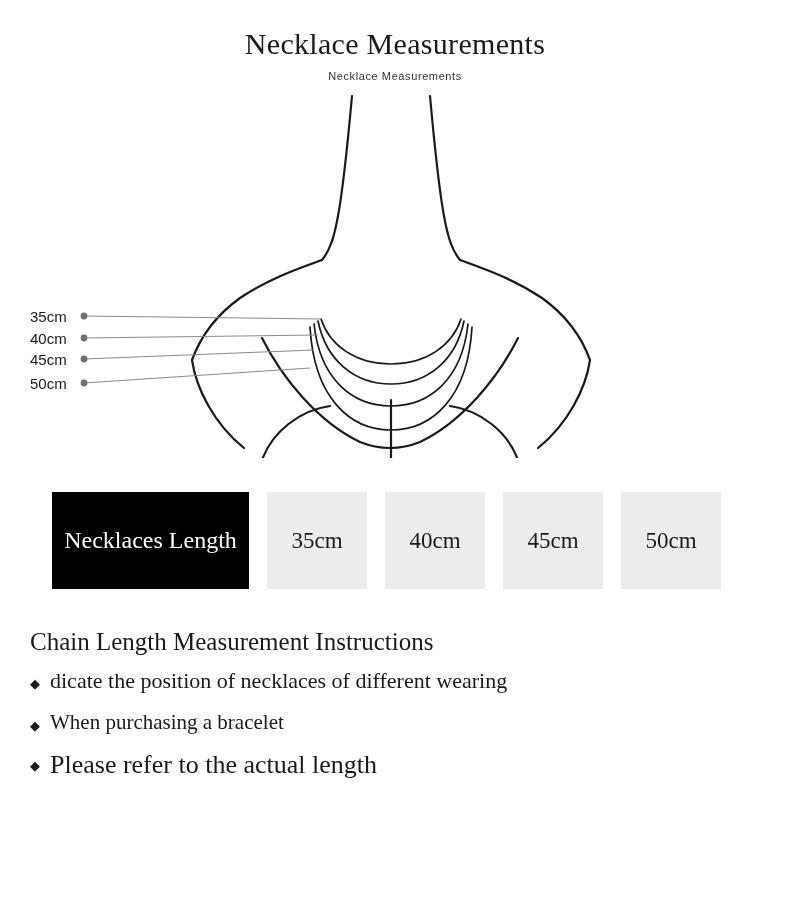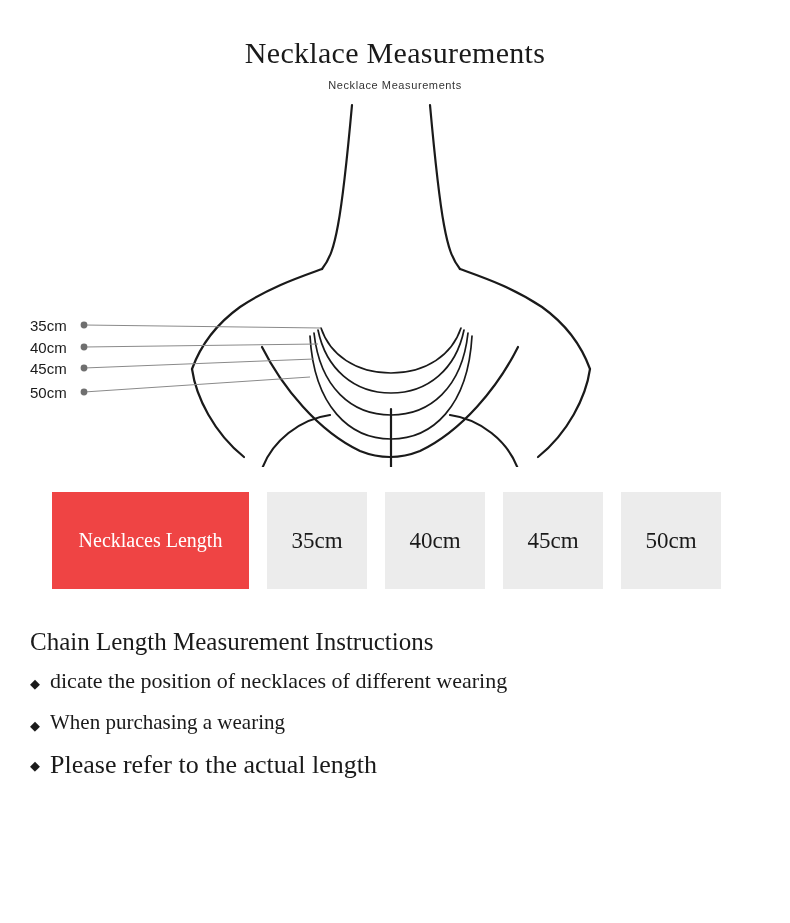--- a/index.html
+++ b/index.html
@@ -18,21 +18,21 @@
 
   .page {
     position: relative;
     width: 790px;
     height: 923px;
   }
 
   
   .title-block {
     text-align: center;
-    padding-top: 36px;
+    padding-top: 27px;
   }
   .main-title {
     font-family: "Liberation Serif", serif;
     font-size: 30px;
     font-weight: 400;
     letter-spacing: 0.3px;
     color: #1a1a1a;
     line-height: 1.1;
   }
   .sub-title {
@@ -72,23 +72,23 @@
   .cell {
     height: 97px;
     display: flex;
     align-items: center;
     justify-content: center;
     text-align: center;
     font-family: "Liberation Serif", serif;
   }
   .cell-head {
     width: 197px;
-    background: #ef4444;
+    background: #000000;
     color: #ffffff;
-    font-size: 20px;
+    font-size: 24px;
     line-height: 1.22;
     padding: 0 6px;
     box-sizing: border-box;
   }
   .cell-value {
     width: 100px;
     background: #ececec;
     color: #1a1a1a;
     font-size: 23px;
   }
@@ -215,21 +215,21 @@
     <div class="instr-item item-1">
       <span class="bullet">◆</span>
       <div class="instr-lines">
         <span class="line">dicate the position of necklaces of different wearing</span>
       </div>
     </div>
 
     <div class="instr-item item-2">
       <span class="bullet">◆</span>
       <div class="instr-lines">
-        <span class="line">When purchasing a wearing</span>
+        <span class="line">When purchasing a bracelet</span>
       </div>
     </div>
 
     <div class="instr-item item-3">
       <span class="bullet">◆</span>
       <div class="instr-lines">
         <span class="line">Please refer to the actual length</span>
       </div>
     </div>
   </div>

